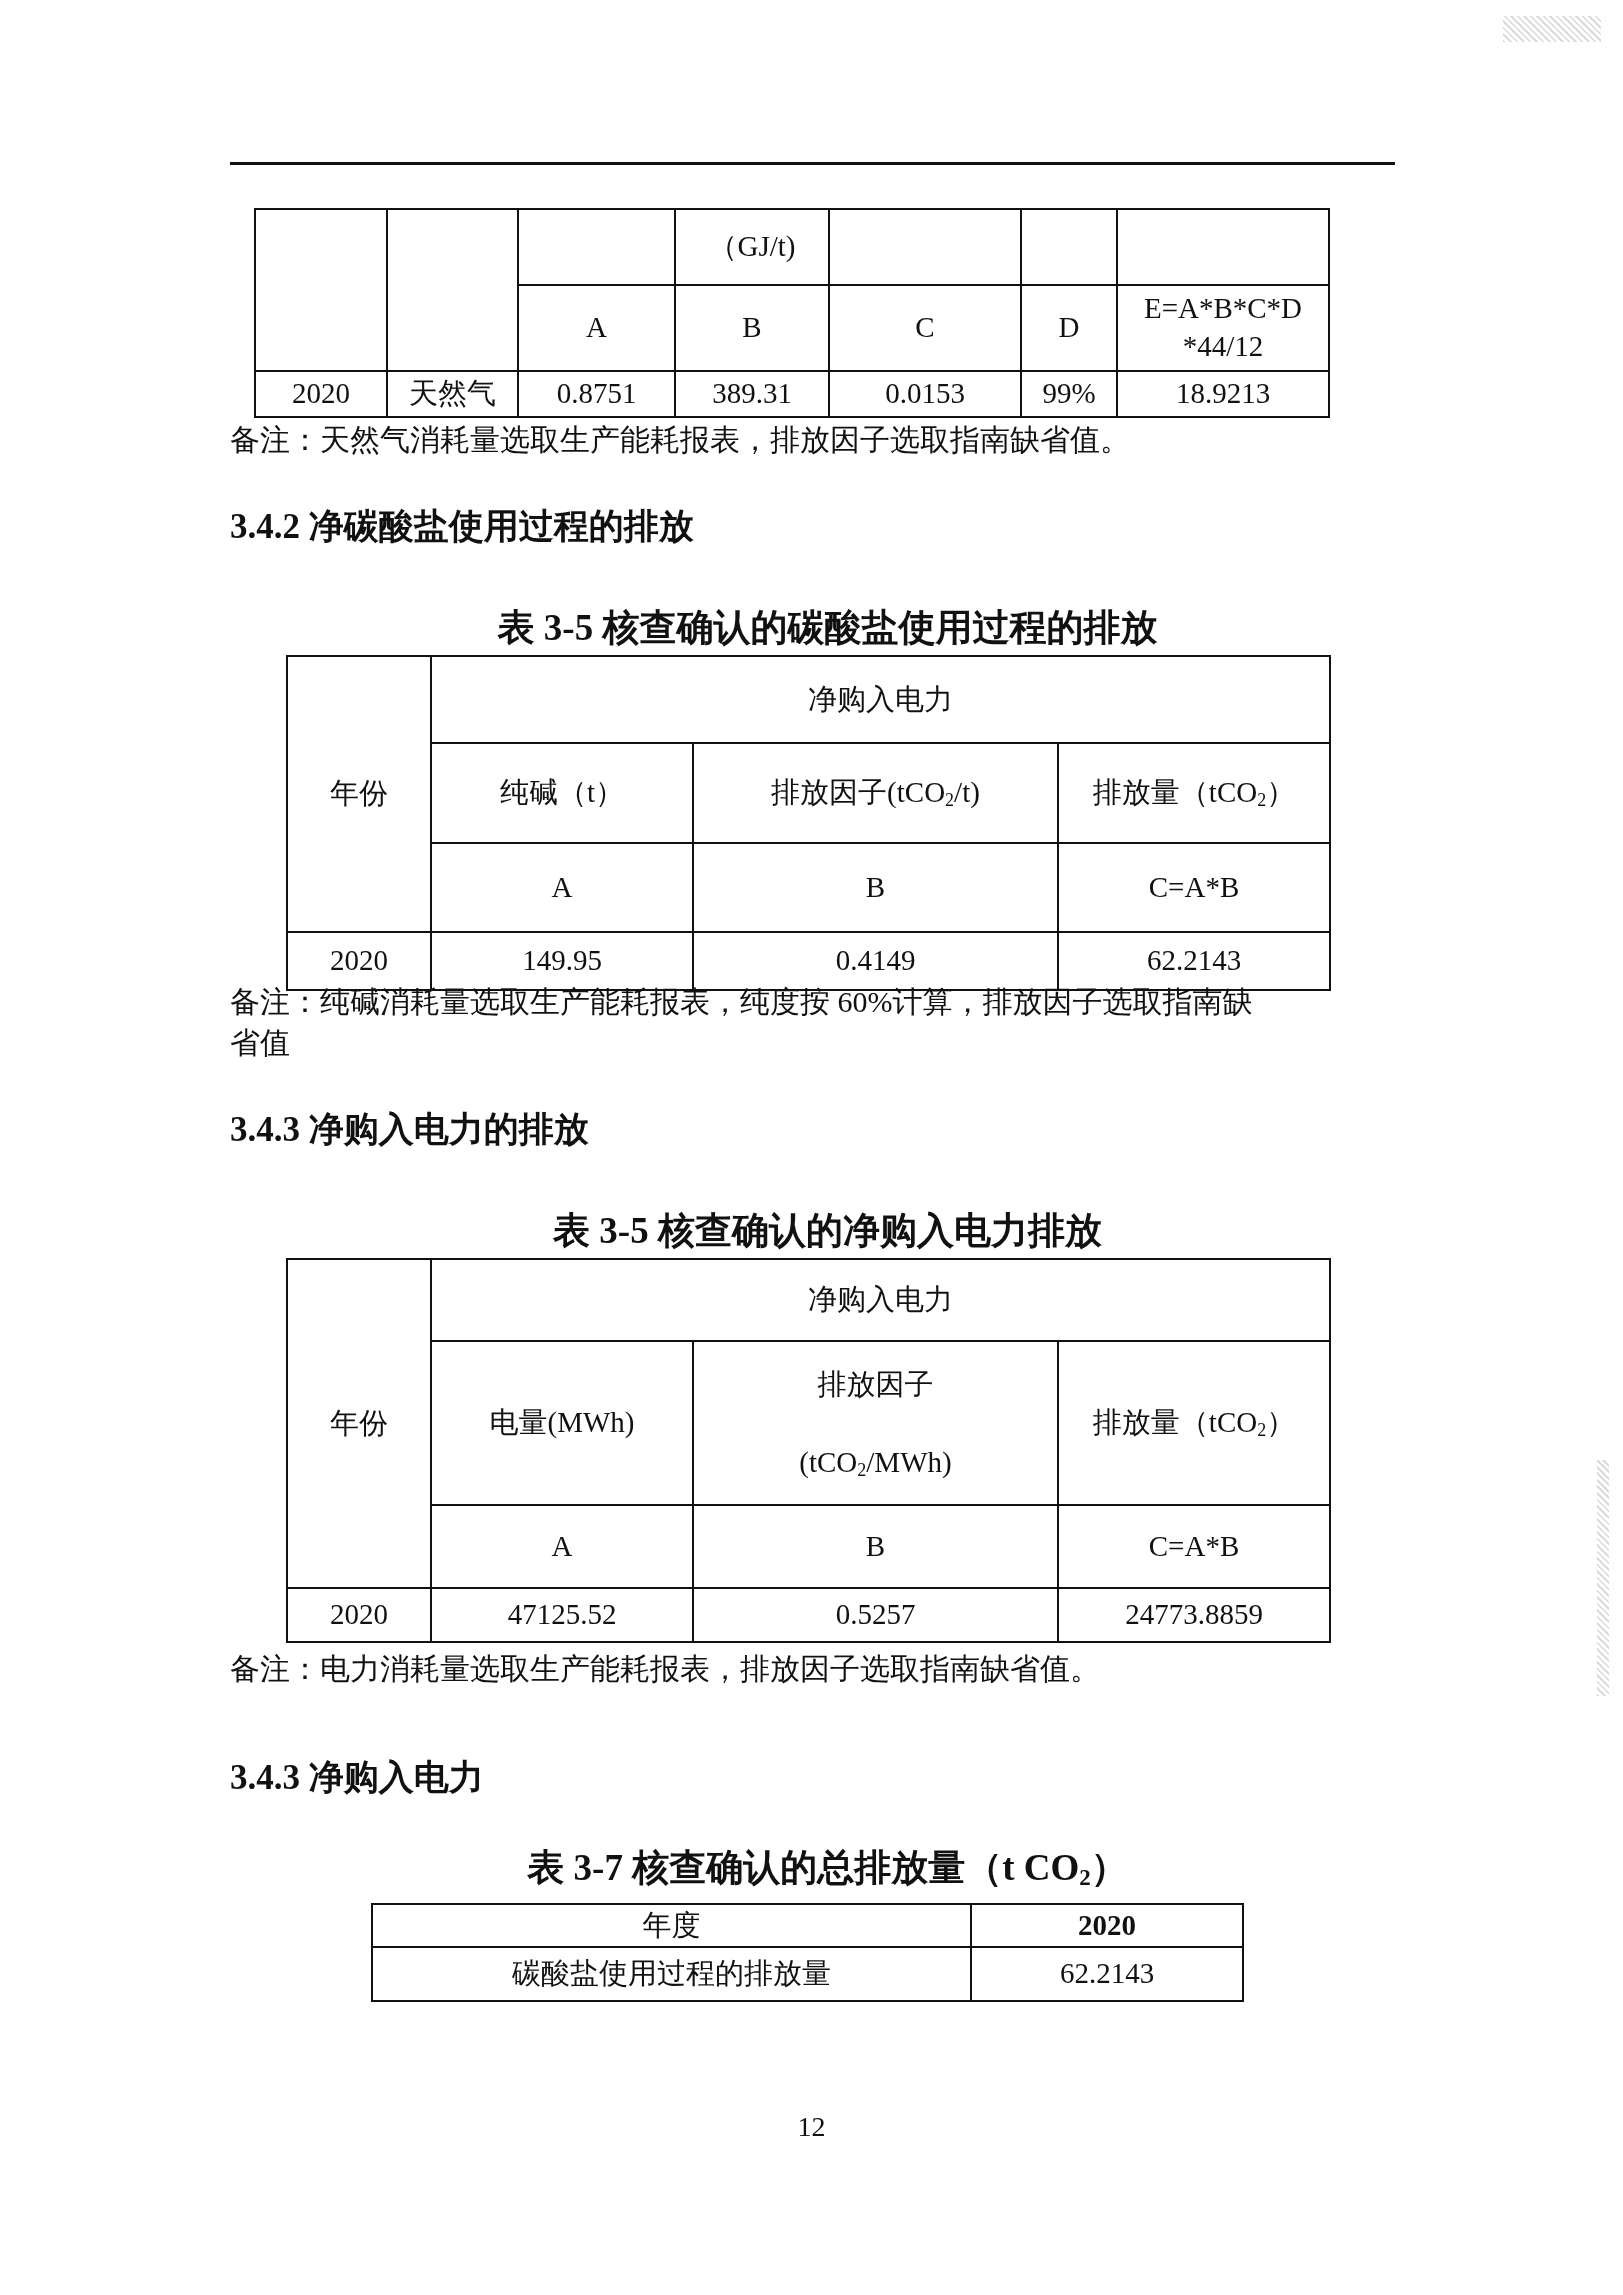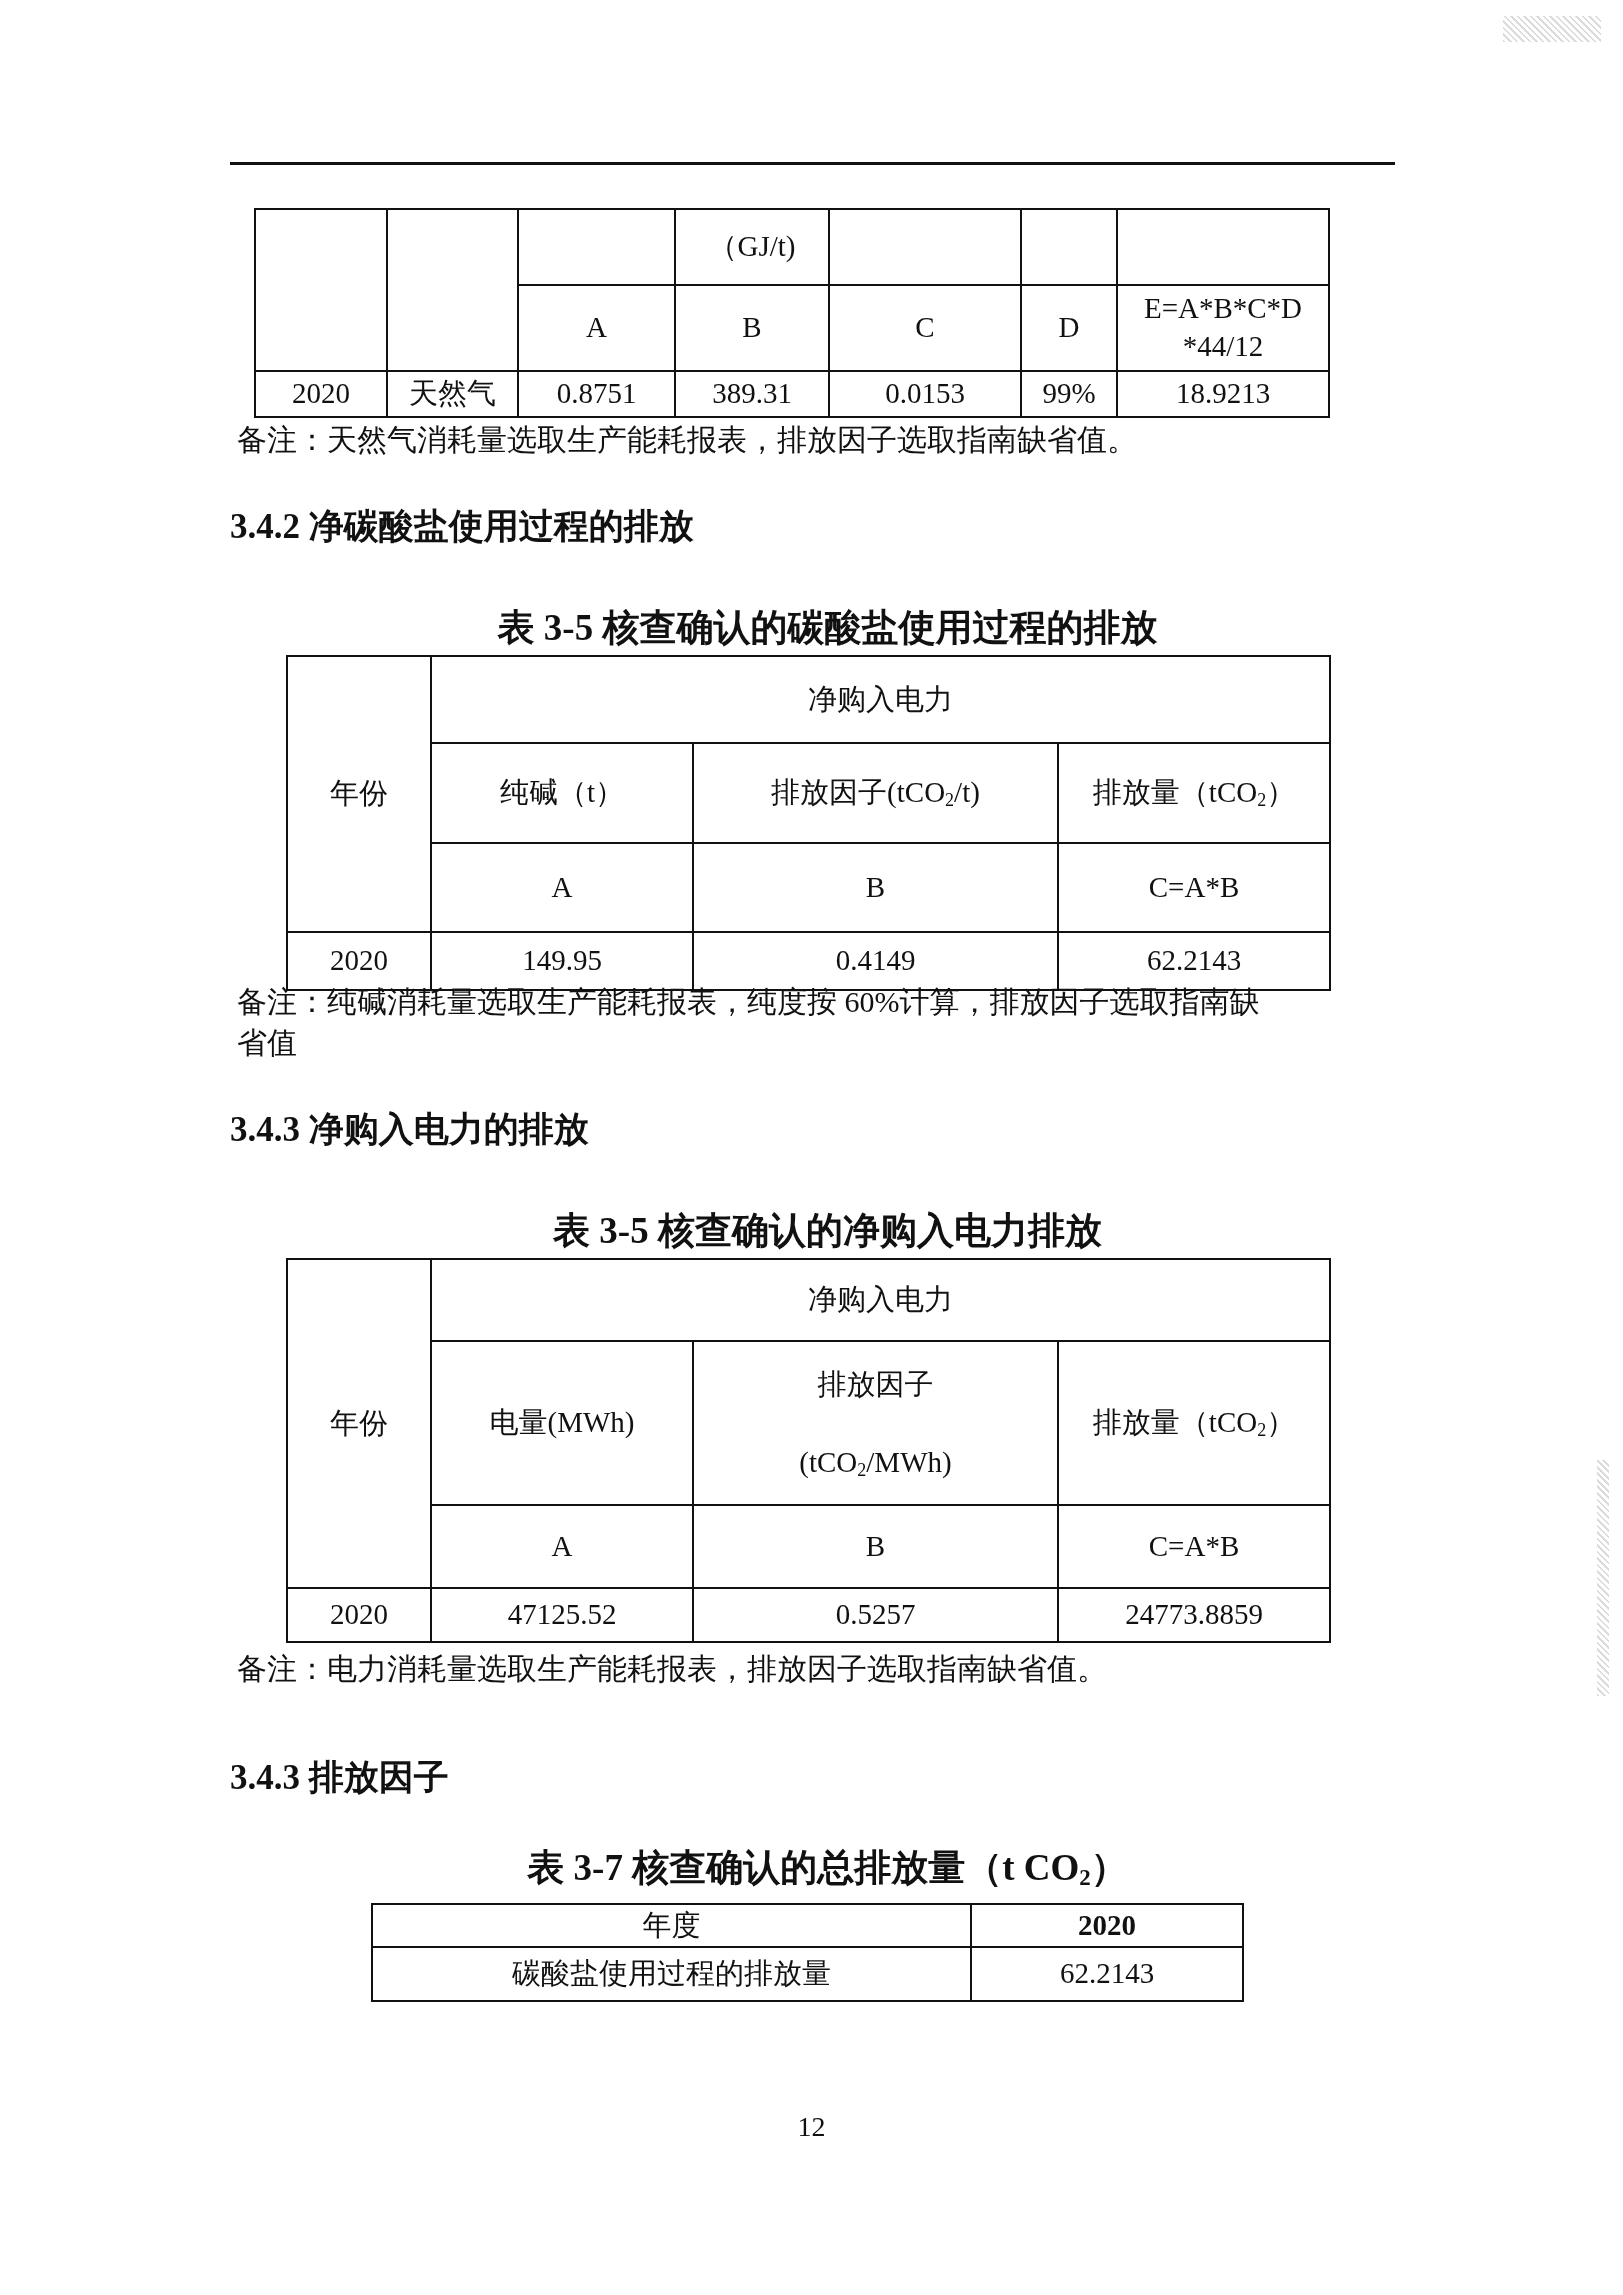--- a/index.html
+++ b/index.html
@@ -12,21 +12,21 @@
   .scan-mark { background: repeating-linear-gradient(45deg, #ccc 0 2px, #fff 2px 4.6px); opacity: .7; }
   table.grid { border-collapse: collapse; position: absolute; table-layout: fixed; }
   table.grid td {
     border: 2.6px solid #111; text-align: center; vertical-align: middle;
     font-size: 29px; line-height: 1.35; padding: 0 5.2px; overflow: hidden;
   }
   td.left { text-align: left; padding-left: 15.7px; }
   td.top { vertical-align: top; padding-top: 7.9px; }
   td.cjk { font-size: 31px; }
   td.bold { font-weight: bold; }
-  .note { font-size: 30px; line-height: 42px; left: 230px; width: 1152px; margin-left: 7px; }
+  .note { font-size: 30px; line-height: 42px; left: 230px; width: 1152px; }
   .heading { font-size: 35px; font-weight: bold; left: 230px; }
   .caption { font-size: 37px; font-weight: bold; width: 1623px; left: 16px; text-align: center; }
   .page-num { font-size: 28px; width: 1623px; left: 0; text-align: center; }
   sub { font-size: 0.62em; vertical-align: -0.2em; }
 </style>
 </head>
 <body>
 
 <div class="abs header-rule"></div>
 
@@ -143,21 +143,21 @@
   <tr style="height:54px">
     <td class="cjk">2020</td>
     <td>47125.52</td>
     <td>0.5257</td>
     <td>24773.8859</td>
   </tr>
 </tbody>
   </table>
 <div class="abs note" style="top:1648px;">备注：电力消耗量选取生产能耗报表，排放因子选取指南缺省值。</div>
 
-<div class="abs heading" style="top:1754px;">3.4.3 排放因子</div>
+<div class="abs heading" style="top:1754px;">3.4.3 净购入电力</div>
 <div class="abs caption" style="top:1843px;"><span>表 3-7 核查确认的总排放量（t CO</span><sub>2</sub><span>）</span></div>
 
 <table class="grid" style="left:371px;top:1903px;width:871px;">
   <colgroup>
     <col style="width:599px">
       <col style="width:272px">
   </colgroup>
   <tbody>
       <tr style="height:43px">
     <td class="cjk">年度</td>

